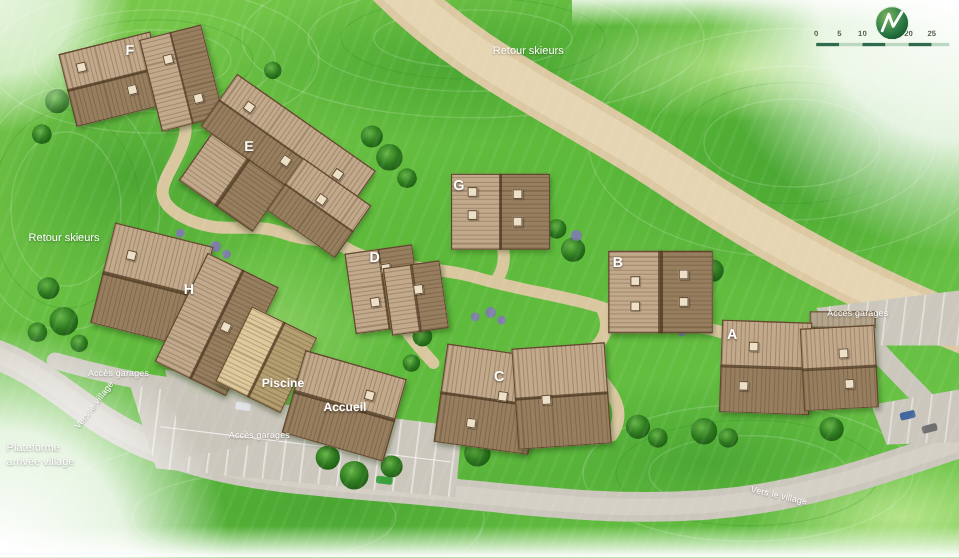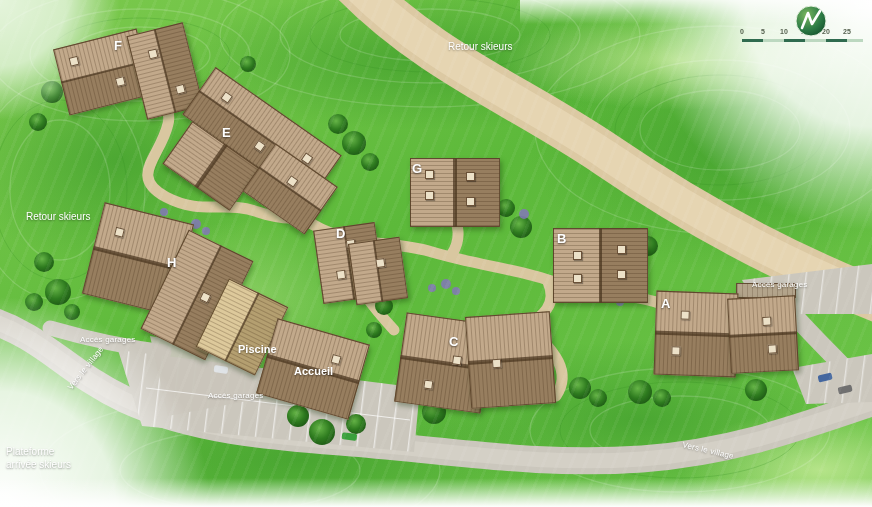--- a/index.html
+++ b/index.html
@@ -300,23 +300,23 @@
   <div class="lbl" style="left:448px;top:41px;">Retour skieurs</div>
   <div class="lbl" style="left:26px;top:211px;">Retour skieurs</div>
 
   <div class="lbl small" style="left:80px;top:335px;">Accès garages</div>
   <div class="lbl small" style="left:208px;top:391px;">Accès garages</div>
   <div class="lbl small" style="left:752px;top:280px;">Accès garages</div>
 
   <div class="lbl bold" style="left:238px;top:343px;">Piscine</div>
   <div class="lbl bold" style="left:294px;top:365px;">Accueil</div>
 
-  <div class="lbl stack" style="left:6px;top:402px;margin-top:44px;">
+  <div class="lbl stack" style="left:6px;top:402px;">
     <span>Plateforme</span>
-    <span>arrivée skieurs</span>
+    <span>arrivée village</span>
   </div>
 
   <div class="lbl small" style="left:66px;top:386px;transform:rotate(-52deg);transform-origin:left top;">Vers le village</div>
   <div class="lbl small" style="left:682px;top:446px;transform:rotate(13deg);">Vers le village</div>
 
   <div class="scalebar">
     <span class="num" style="left:0px;">0</span>
     <span class="num" style="left:21px;">5</span>
     <span class="num" style="left:42px;">10</span>
     <span class="num" style="left:63px;">15</span>

